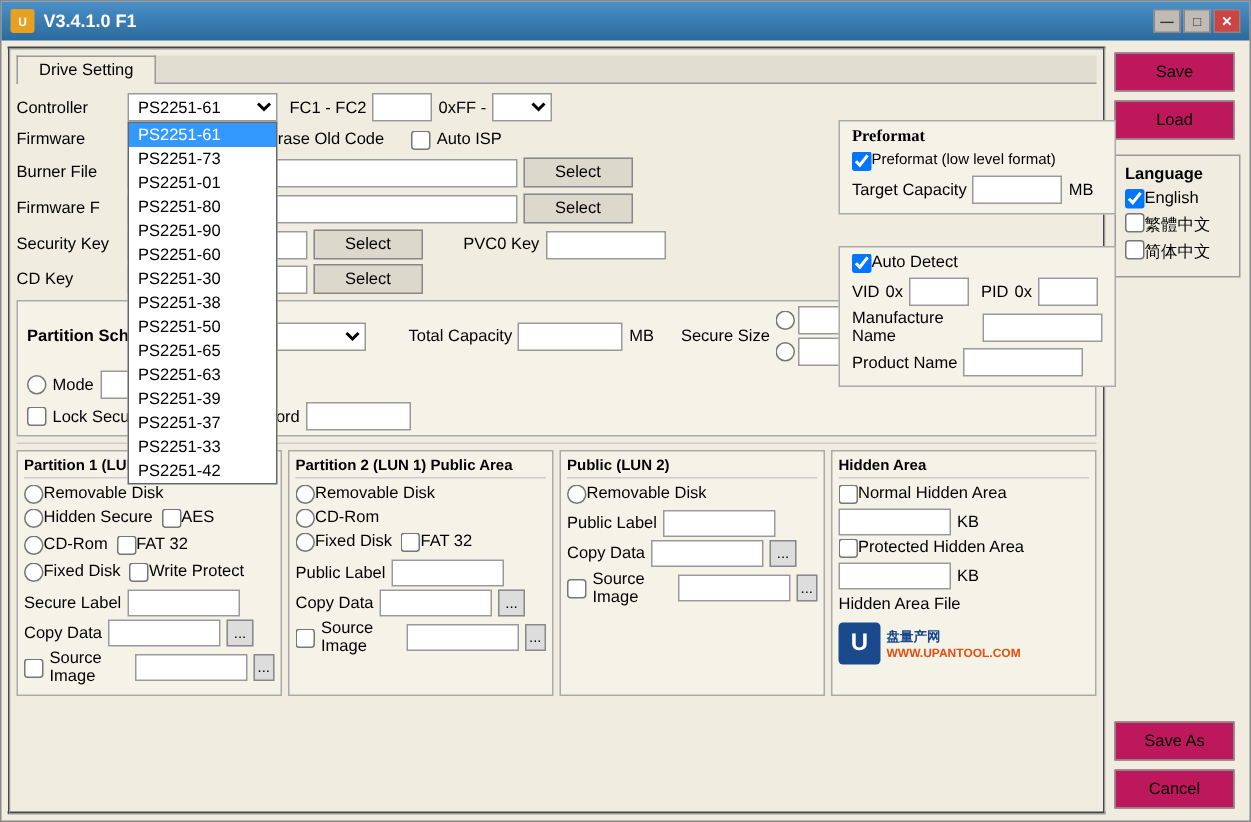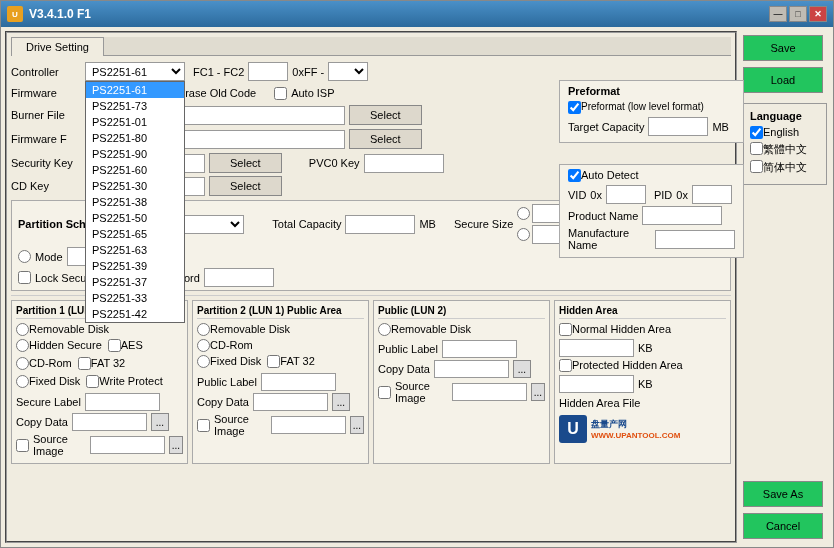--- a/index.html
+++ b/index.html
@@ -158,21 +158,21 @@
       width: 88px;
       display: flex;
       flex-direction: column;
       gap: 6px;
       padding: 4px 2px;
       flex-shrink: 0;
     }
     .side-btn {
       width: 80px;
       height: 26px;
-      background: #22c55e;
+      background: #be185d;
       border: 1px solid #888;
       font-size: 11px;
       cursor: pointer;
     }
     .language-box {
       border: 1px solid #999;
       padding: 6px;
       background: #f0ece0;
       margin-top: 4px;
     }
@@ -223,20 +223,21 @@
     }
     .preformat-box {
       border: 1px solid #aaa;
       padding: 4px 8px;
       background: #f5f2e8;
     }
     .preformat-title {
       font-size: 11px;
       font-weight: bold;
       margin-bottom: 4px;
+      font-family: Liberation Serif, serif;
     }
     .customise-box {
       border: 1px solid #aaa;
       padding: 4px 8px;
       background: #f5f2e8;
       margin-top: 4px;
     }
     .logo-u {
       width: 28px;
       height: 28px;
@@ -626,23 +627,23 @@
         </div>
         <div class="inline-row" style="margin-top:3px;">
           <span>VID</span>
           <span>0x</span>
           <input class="form-input" style="width: 40px;">
           <span style="margin-left:4px;">PID</span>
           <span>0x</span>
           <input class="form-input" style="width: 40px;">
         </div>
         <div class="inline-row">
+          <span>Manufacture Name</span>
+          <input class="form-input" style="width: 80px;">
+        </div>
+        <div class="inline-row">
           <span>Product Name</span>
-          <input class="form-input" style="width: 80px;">
-        </div>
-        <div class="inline-row">
-          <span>Manufacture Name</span>
           <input class="form-input" style="width: 80px;">
         </div>
       </div>
     </div>
   </div>
 </div>
 
 </body></html>

